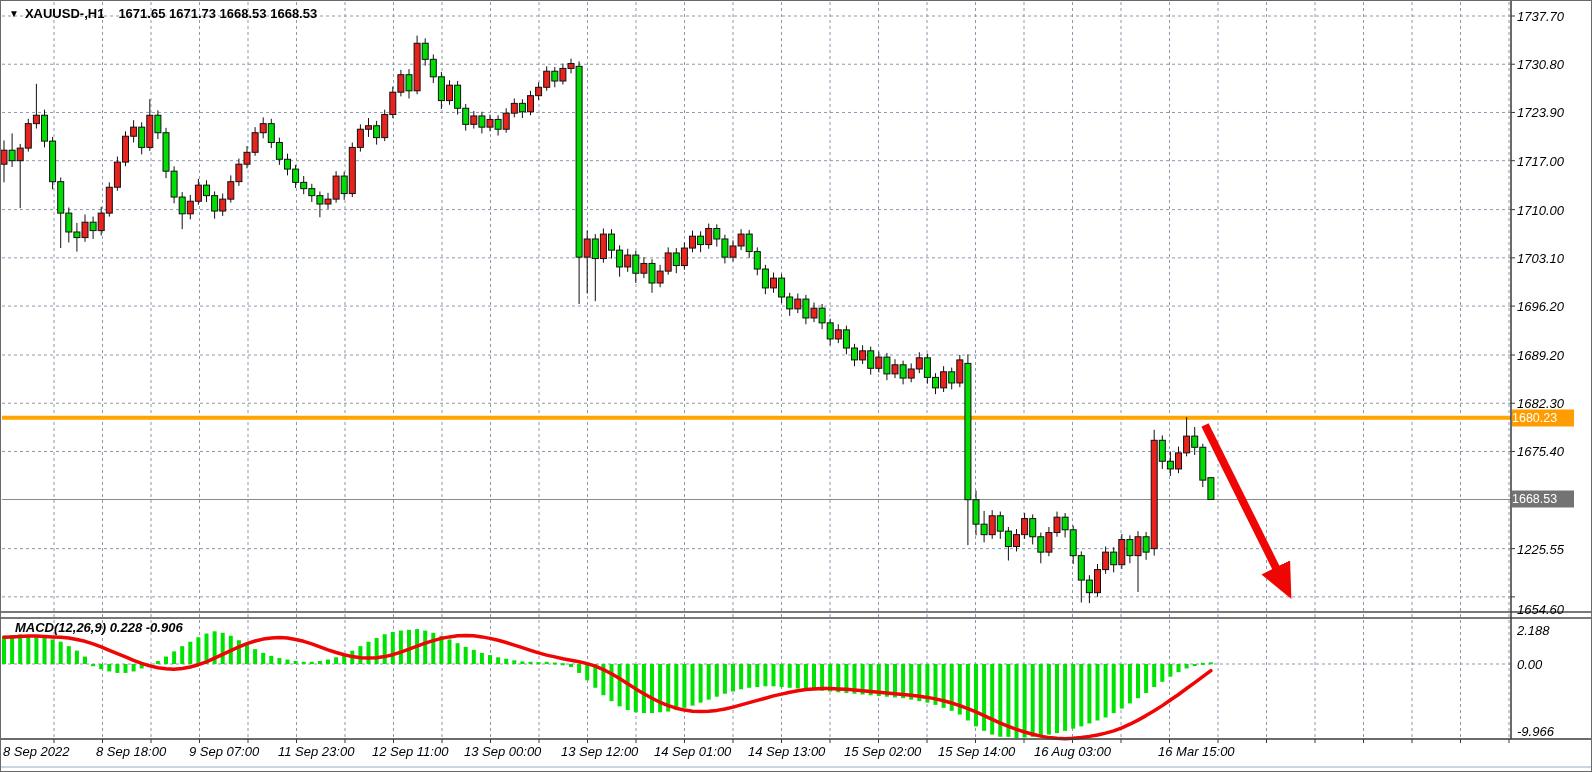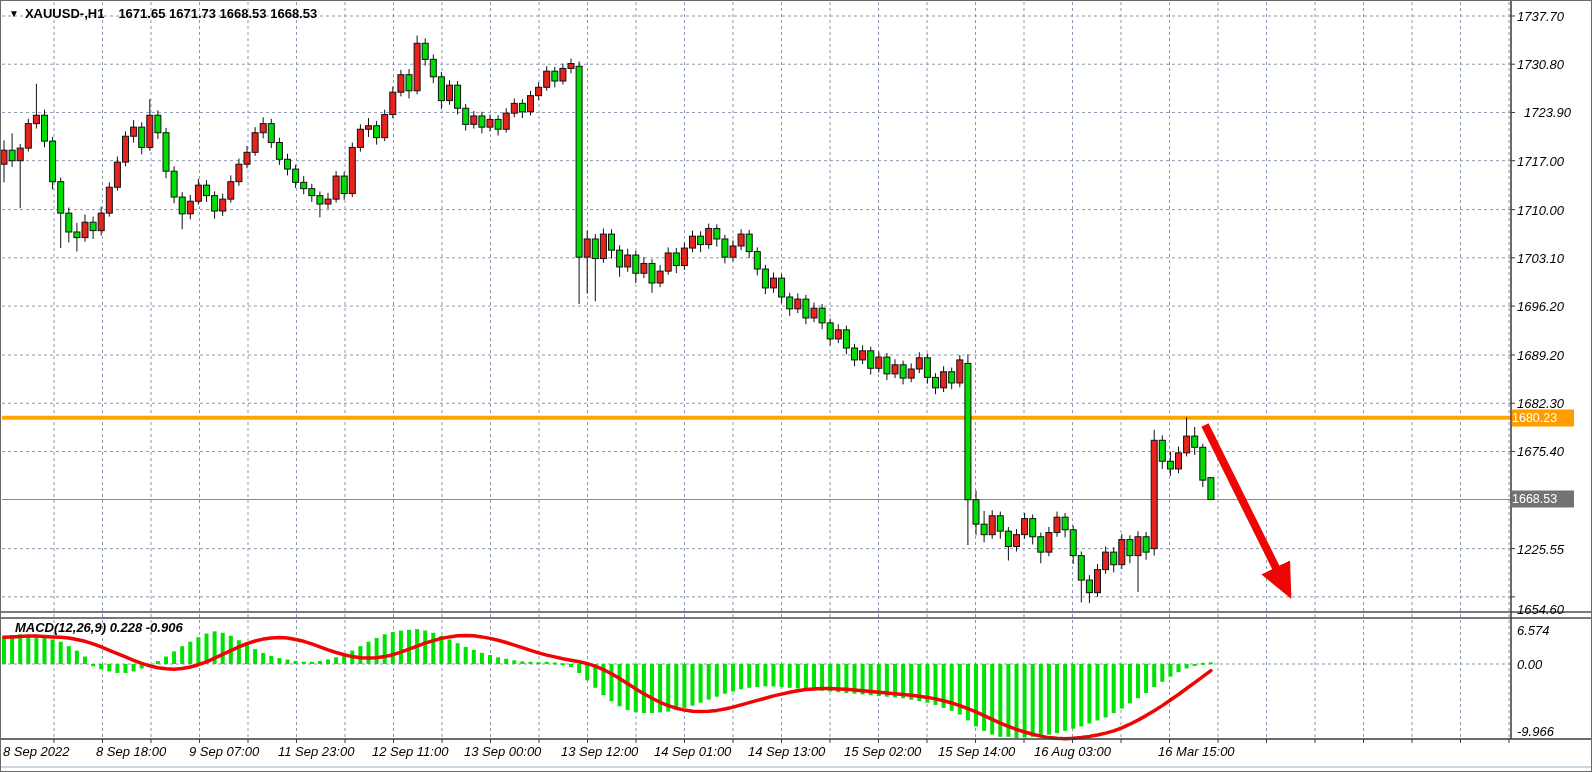--- a/index.html
+++ b/index.html
@@ -594,21 +594,21 @@
   </div>
 
   <div class="lbl macd-lab" id="macd-label" style="left:14px;top:619px;">MACD(12,26,9) 0.228 -0.906</div>
 
   <div class="tag" id="orange-tag" style="background: rgb(255, 157, 0); top: 416.715px;">1680.23</div>
   <div class="tag" id="bid-tag" style="background: #737373; top: 498.498px;">1668.53</div>
 
   <div id="price-axis">
       <div class="lbl price-tick" style="top: 15px;">1737.70</div>
       <div class="lbl price-tick" style="top: 63.231px;">1730.80</div>
-      <div class="lbl price-tick" style="top: 111.462px; margin-left: 7px;">1723.90</div>
+      <div class="lbl price-tick" style="top: 111.462px;">1723.90</div>
       <div class="lbl price-tick" style="top: 159.693px;">1717.00</div>
       <div class="lbl price-tick" style="top: 208.623px;">1710.00</div>
       <div class="lbl price-tick" style="top: 256.854px;">1703.10</div>
       <div class="lbl price-tick" style="top: 305.085px;">1696.20</div>
       <div class="lbl price-tick" style="top: 354.015px;">1689.20</div>
       <div class="lbl price-tick" style="top: 402.246px;">1682.30</div>
       <div class="lbl price-tick" style="top: 450.477px;">1675.40</div>
       <div class="lbl price-tick" style="top: 547.638px;">1225.55</div>
       <div class="lbl price-tick" style="top: 595.869px; margin-top: 12px;">1654.60</div>
     </div>
@@ -621,17 +621,17 @@
       <div class="lbl time-tick" style="left: 463px;">13 Sep 00:00</div>
       <div class="lbl time-tick" style="left: 560px;">13 Sep 12:00</div>
       <div class="lbl time-tick" style="left: 653px;">14 Sep 01:00</div>
       <div class="lbl time-tick" style="left: 747px;">14 Sep 13:00</div>
       <div class="lbl time-tick" style="left: 843px;">15 Sep 02:00</div>
       <div class="lbl time-tick" style="left: 937px;">15 Sep 14:00</div>
       <div class="lbl time-tick" style="left: 1033px;">16 Aug 03:00</div>
       <div class="lbl time-tick" style="left: 1157px;">16 Mar 15:00</div>
     </div>
   <div id="macd-axis">
-      <div class="lbl macd-tick" style="top: 629.35px;">6.574</div>
+      <div class="lbl macd-tick" style="top: 629.35px;">2.188</div>
       <div class="lbl macd-tick" style="top: 663px;">0.00</div>
       <div class="lbl macd-tick" style="top: 730px;">-9.966</div>
     </div>
 </div>
 
 </body></html>

